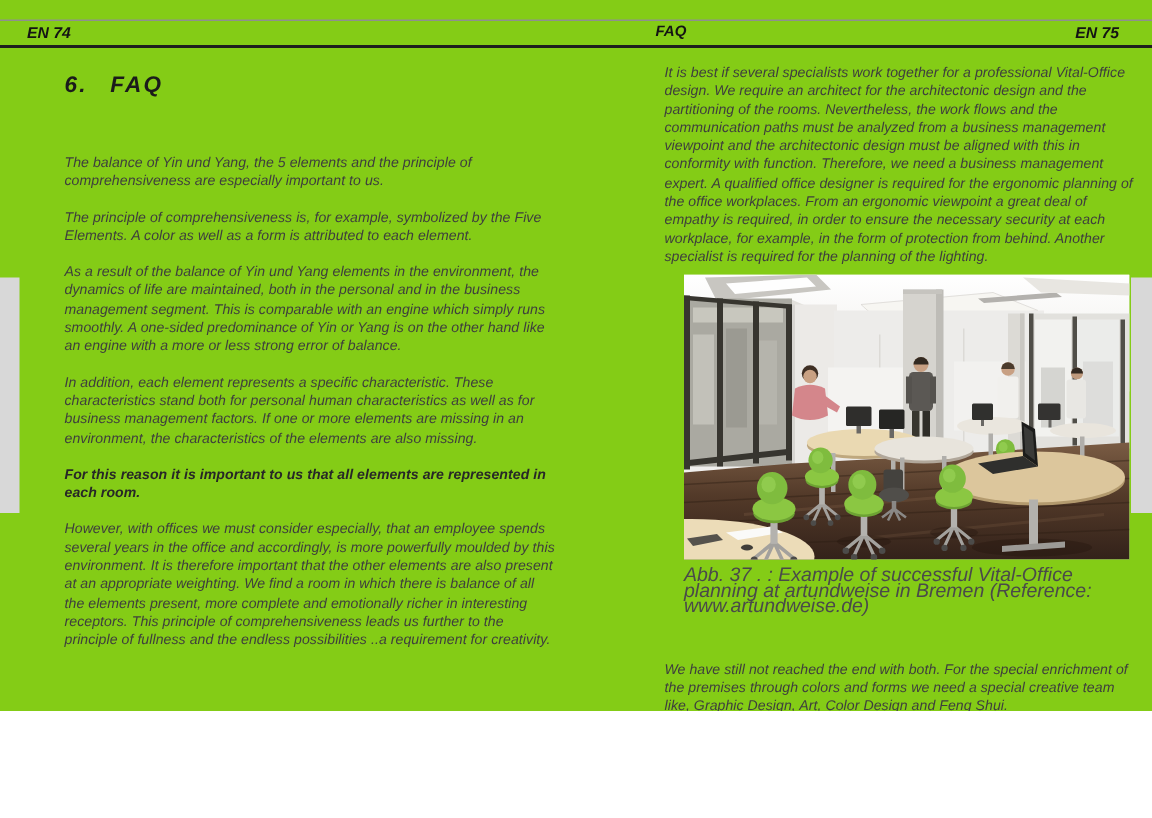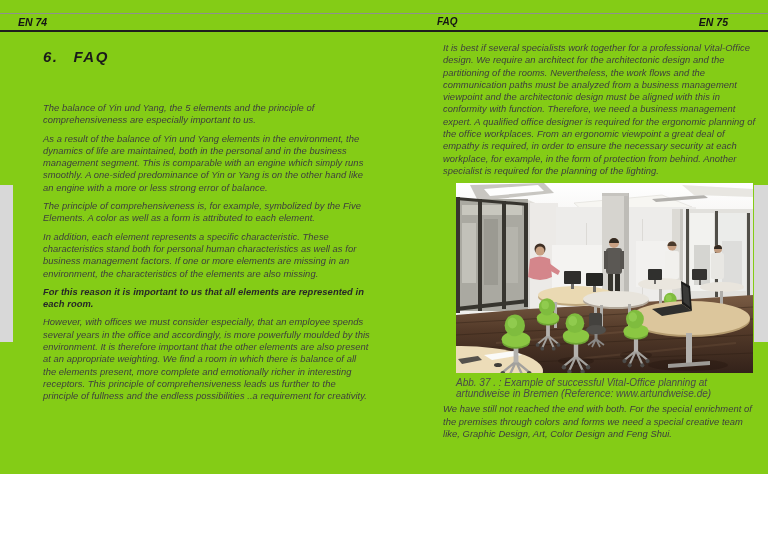--- a/index.html
+++ b/index.html
@@ -7,40 +7,40 @@
   .page{position:relative;width:768px;height:474px;background:#84cc16;overflow:hidden;font-style:italic;}
 
   
   .rule-thin{position:absolute;left:0;right:0;top:13px;height:1px;background:#8f8f8f;}
   .rule-thick{position:absolute;left:0;right:0;top:30px;height:2px;background:#1e1e1e;}
   .hdr{position:absolute;left:0;top:14px;width:768px;height:16px;}
   .pg-left{position:absolute;left:18px;top:2px;font-size:10.5px;font-weight:bold;color:#141414;}
   .left-title{position:absolute;left:56px;top:2px;font-size:10px;font-weight:bold;color:#141414;white-space:nowrap;}
   .left-sub{font-size:7.4px;font-weight:normal;color:#3a3a3a;margin-left:5px;letter-spacing:0.15px;}
   .center-title{position:absolute;left:437px;top:2px;font-size:10px;font-weight:bold;color:#141414;}
-  .pg-right{position:absolute;right:40px;top:2px;font-size:10.5px;font-weight:bold;color:#141414;}
+  .pg-right{position:absolute;right:22px;top:2px;font-size:10.5px;font-weight:bold;color:#141414;}
 
   
   .tab{position:absolute;background:#d8d8d8;}
   .tab-left{left:0;top:185px;width:13px;height:157px;}
   .tab-right{right:0;top:185px;width:14px;height:157px;}
 
   
   .col-left{position:absolute;left:43px;top:48px;width:327px;color:#3e3e3e;}
   .chapter{display:flex;gap:15px;font-size:15px;font-weight:bold;letter-spacing:1.5px;color:#1b1b1b;margin:0 0 37px 0;}
   .question{display:flex;font-size:10.4px;font-weight:bold;color:#1b1b1b;line-height:13.5px;margin:0 0 11px 0;}
   .qnum{flex:0 0 27px;}
-  .bodytext p{margin:0 0 6px 0;font-size:9.4px;line-height:12.3px;letter-spacing:0.05px;}
+  .bodytext p{margin:12px 0 6px 0;font-size:9.4px;line-height:12.3px;letter-spacing:0.05px;}
   .bodytext p.em{font-weight:bold;color:#272727;}
 
   .col-right{position:absolute;left:432px;top:42px;width:326px;color:#3e3e3e;}
   .col-right .bodytext p{margin:0 0 6px 11px;}
   .figure{margin:11px 0 0 24px;width:297px;}
   .figure svg{display:block;}
-  .caption{font-size:10px;line-height:10.5px;color:#4a4a4a;margin:5px 0 4px 0;width:297px;}
+  .caption{font-size:13px;line-height:10.5px;color:#4a4a4a;margin:5px 0 30px 0;width:297px;}
 </style>
 </head>
 <body>
 
 <div class="page">
 
   <div class="rule-thin"></div>
   <div class="hdr">
     <span class="pg-left">EN 74</span>
     <span class="center-title">FAQ</span>
@@ -51,22 +51,22 @@
   <div class="tab tab-left"></div>
   <div class="tab tab-right"></div>
 
   <div class="col-left">
     <div class="chapter">
       <span>6.</span>
       <span>FAQ</span>
     </div>
     <div class="bodytext">
       <p>The balance of Yin und Yang, the 5 elements and the principle of comprehensiveness are especially important to us.</p>
+      <p>The principle of comprehensiveness is, for example, symbolized by the Five Elements. A color as well as a form is attributed to each element.</p>
       <p>As a result of the balance of Yin und Yang elements in the environment, the dynamics of life are maintained, both in the personal and in the business management segment. This is comparable with an engine which simply runs smoothly. A one-sided predominance of Yin or Yang is on the other hand like an engine with a more or less strong error of balance.</p>
-      <p>The principle of comprehensiveness is, for example, symbolized by the Five Elements. A color as well as a form is attributed to each element.</p>
       <p>In addition, each element represents a specific characteristic. These characteristics stand both for personal human characteristics as well as for business management factors. If one or more elements are missing in an environment, the characteristics of the elements are also missing.</p>
       <p class="em">For this reason it is important to us that all elements are represented in each room.</p>
       <p>However, with offices we must consider especially, that an employee spends several years in the office and accordingly, is more powerfully moulded by this environment. It is therefore important that the other elements are also present at an appropriate weighting. We find a room in which there is balance of all the elements present, more complete and emotionally richer in interesting receptors. This principle of comprehensiveness leads us further to the principle of fullness and the endless possibilities ..a requirement for creativity.</p>
     </div>
   </div>
 
   <div class="col-right">
     <div class="bodytext">
       <p>It is best if several specialists work together for a professional Vital-Office design. We require an architect for the architectonic design and the partitioning of the rooms. Nevertheless, the work flows and the communication paths must be analyzed from a business management viewpoint and the architectonic design must be aligned with this in conformity with function. Therefore, we need a business management expert. A qualified office designer is required for the ergonomic planning of the office workplaces. From an ergonomic viewpoint a great deal of empathy is required, in order to ensure the necessary security at each workplace, for example, in the form of protection from behind. Another specialist is required for the planning of the lighting.</p>
     </div>

